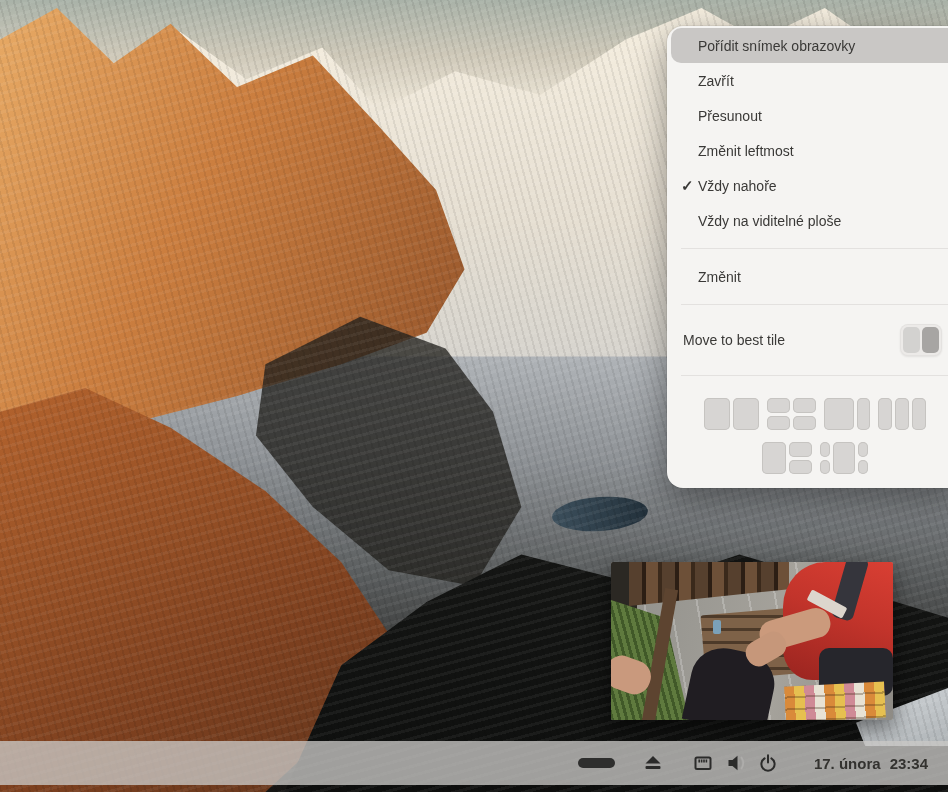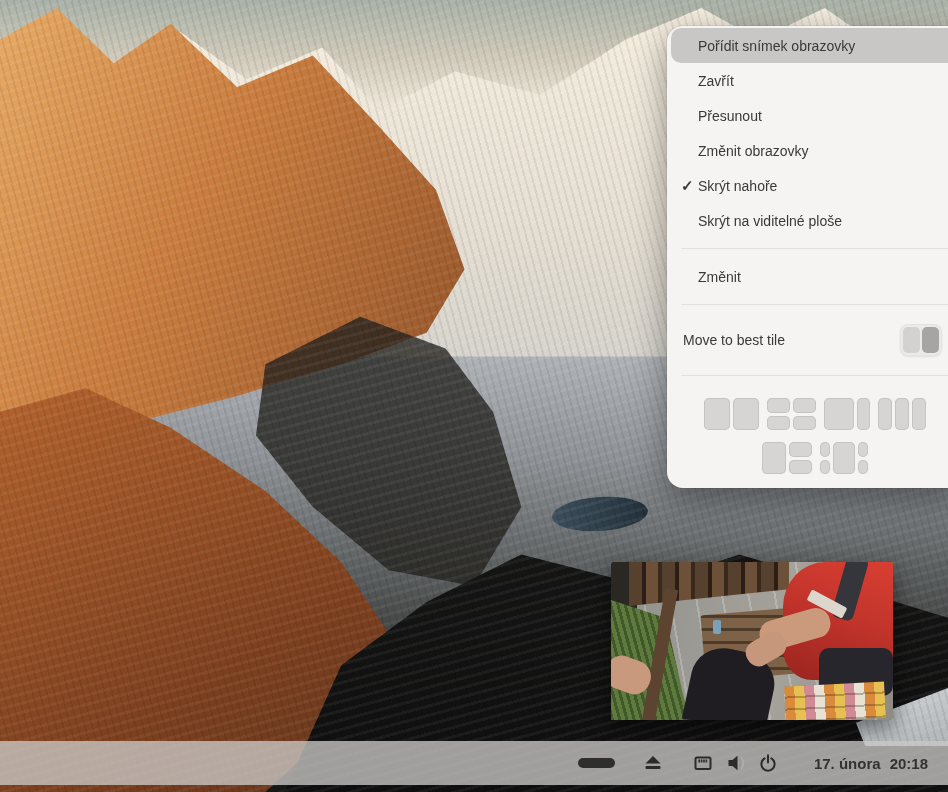--- a/index.html
+++ b/index.html
@@ -151,29 +151,29 @@
   <div class="menu-item">
 
     <span>Zavřít</span>
   </div>
   <div class="menu-item">
 
     <span>Přesunout</span>
   </div>
   <div class="menu-item">
 
-    <span>Změnit obrazovky</span>
+    <span>Změnit leftmost</span>
   </div>
   <div class="menu-item" data-checked="true">
     <span class="check">✓</span>
-    <span>Skrýt nahoře</span>
-  </div>
-  <div class="menu-item">
-
-    <span>Skrýt na viditelné ploše</span>
+    <span>Vždy nahoře</span>
+  </div>
+  <div class="menu-item">
+
+    <span>Vždy na viditelné ploše</span>
   </div>
 
   <div class="separator"></div>
 
   <div class="menu-item">
 
     <span>Změnit</span>
   </div>
 
   <div class="separator"></div>
@@ -268,16 +268,16 @@
 
     <span class="tb-icon tb-power">
       <svg width="20" height="20" viewBox="0 0 20 20">
         <path d="M6.6 5.4 a6.6 6.6 0 1 0 6.8 0" fill="none" stroke="#2b2b2a" stroke-width="2" stroke-linecap="round"></path>
         <line x1="10" y1="2.2" x2="10" y2="9.5" stroke="#2b2b2a" stroke-width="2" stroke-linecap="round"></line>
       </svg>
     </span>
 
     <span class="tb-clock">
       <span>17. února</span>
-      <span>20:18</span>
+      <span>23:34</span>
     </span>
   </div>
 </div>
 
 </body></html>

